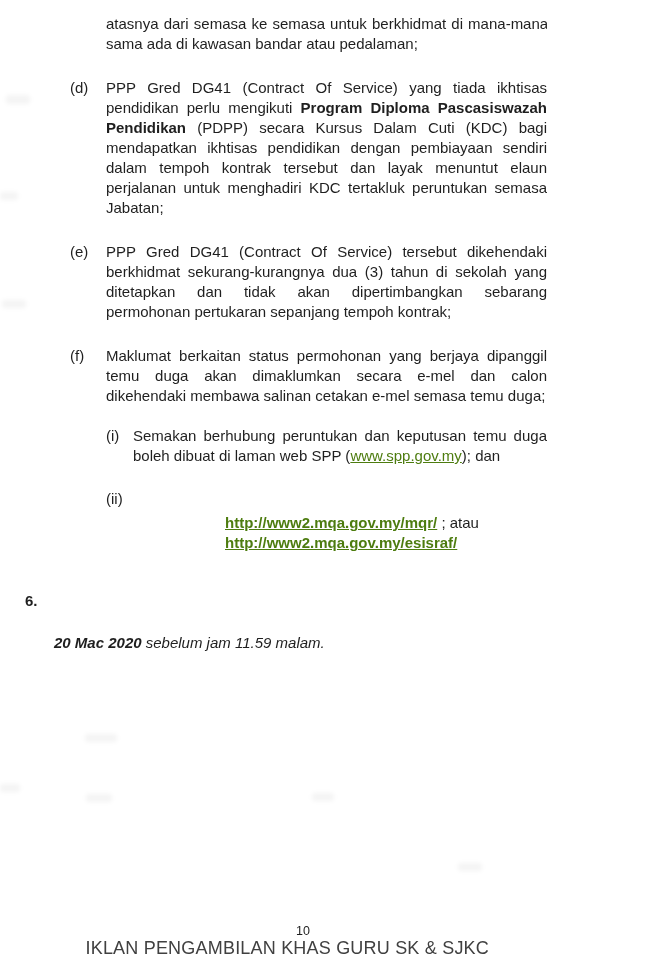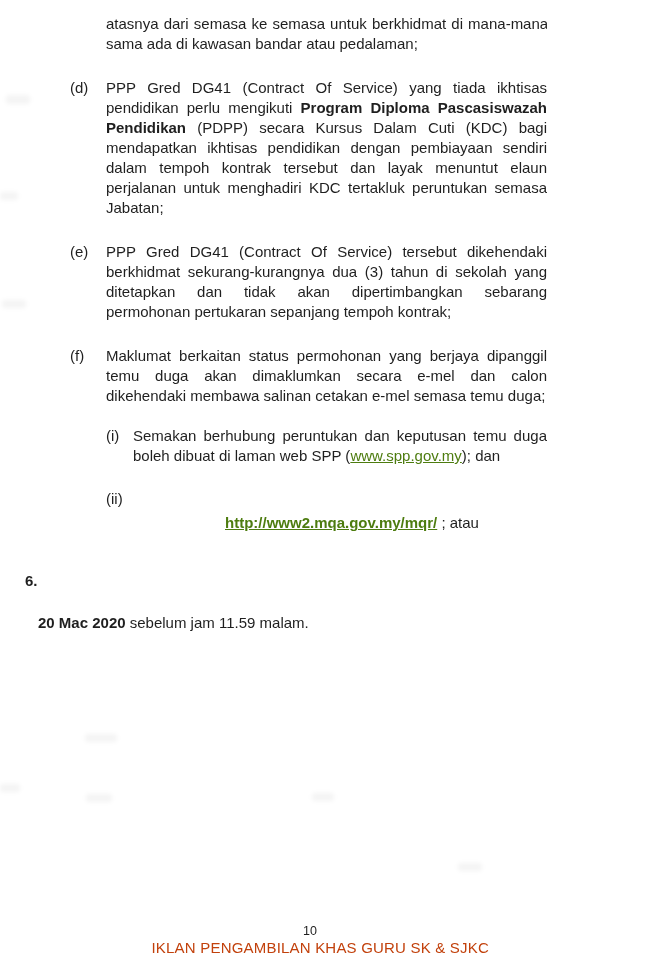--- a/index.html
+++ b/index.html
@@ -25,23 +25,23 @@
   .sub .marker { flex:0 0 27px; }
   .sub .bodytext { width:472px; text-align:justify; }
   .it { }
   .bd { font-weight:bold; }
   a.link { color:#4d7c0f; text-decoration:underline; cursor:pointer; }
   .urls { margin-left:225px; margin-top:4px; font-weight:bold; }
   .urls .url-line { line-height:20px; }
   .url-suffix { font-weight:normal; color:#1f1f1f; }
   .heading { display:flex; margin-left:25px; margin-top:38px; font-weight:bold; }
   .heading .num { flex:0 0 45px; }
-  .deadline { margin-left:38px; margin-top:22px; }
-  .footer-page { position:absolute; top:924px; left:303px; font-size:12.5px; line-height:14px; }
-  .footer-caption { position:absolute; top:941px; right:58px; font-size:15px; line-height:14px; letter-spacing:0.2px; color:#c2410c;margin-left:6px; }
+  .deadline { margin-left:54px; margin-top:22px;font-style:italic; }
+  .footer-page { position:absolute; top:924px; left:296px; font-size:12.5px; line-height:14px; }
+  .footer-caption { position:absolute; top:941px; right:58px; font-size:18px; line-height:14px; letter-spacing:0.2px; color:#404040;margin-left:6px; }
   .smudge { position:absolute; background:rgba(0,0,0,0.045); filter:blur(2px); border-radius:3px; pointer-events:none; }
 </style>
 </head>
 <body>
 
 <div class="page">
 
   <div class="smudge" style="left:6px; top:95px; width:24px; height:9px;"></div>
   <div class="smudge" style="left:0px; top:192px; width:18px; height:8px;"></div>
   <div class="smudge" style="left:2px; top:300px; width:24px; height:8px;"></div>
@@ -72,20 +72,21 @@
     <span class="marker">(i)</span>
     <p class="bodytext"><span>Semakan berhubung peruntukan dan keputusan temu duga boleh dibuat di laman web SPP (</span><a class="link">www.spp.gov.my</a><span>); dan</span></p>
   </div>
 
   <div class="sub sub-ii">
     <span class="marker">(ii)</span>
   </div>
 
   <div class="urls">
     <div class="url-line"><a class="link">http://www2.mqa.gov.my/mqr/</a><span class="url-suffix"> ; atau</span></div>
+    <div class="url-line"><a class="link">http://www2.mqa.gov.my/esisraf/</a></div>
   </div>
 
   <div class="heading">
     <span class="num">6.</span>
   </div>
 
   <p class="deadline"><span class="bd">20 Mac 2020</span><span> sebelum jam 11.59 malam.</span></p>
 
   <div class="footer-page">10</div>
   <div class="footer-caption">IKLAN PENGAMBILAN KHAS GURU SK &amp; SJKC</div>

